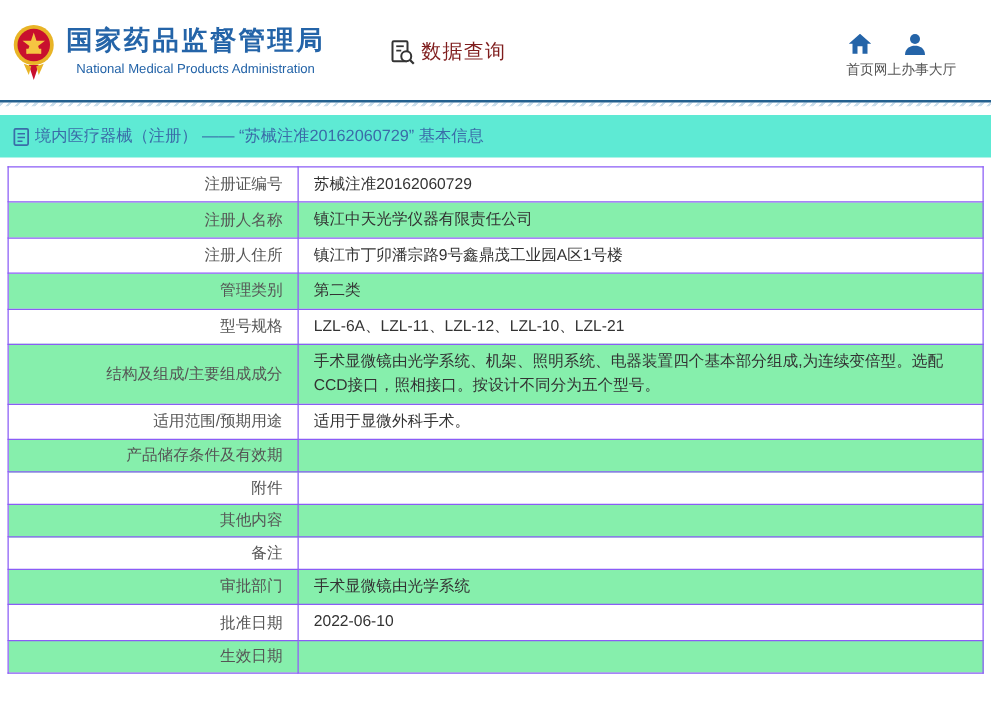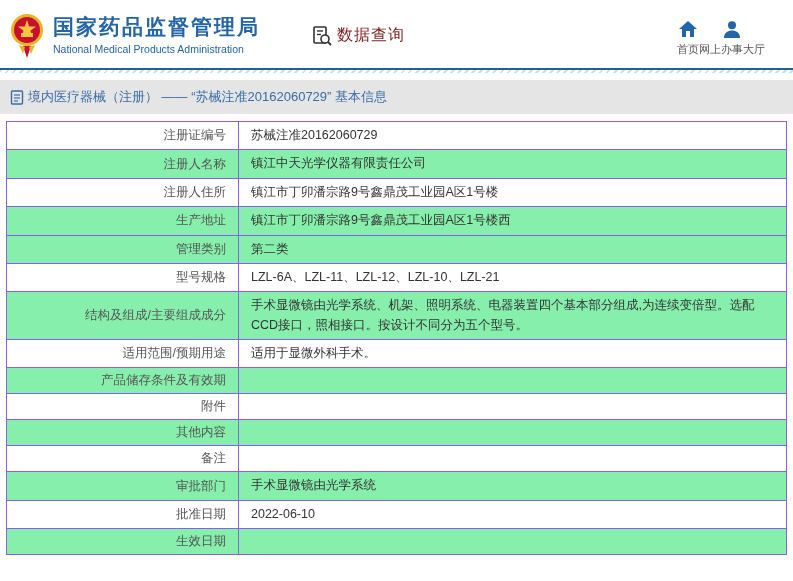--- a/index.html
+++ b/index.html
@@ -1,39 +1,39 @@
 <!DOCTYPE html>
 <html><head>
 <meta charset="utf-8">
 <style>
   * { margin: 0; padding: 0; box-sizing: border-box; }
   html, body { width: 793px; height: 581px; background: #fff; overflow: hidden; }
   body { font-family: "Liberation Sans", "DejaVu Sans", sans-serif; }
 
   
-  .header { display: flex; align-items: center; padding: 9px 14px 8px 10px; height: 68px; }
+  .header { display: flex; align-items: center; padding: 9px 14px 8px 10px; height: 80px; text-align: center; }
   .logo-block { display: flex; align-items: center; }
   .emblem { width: 34px; height: 46px; margin-right: 9px; flex: 0 0 auto; }
   .org-names { display: flex; flex-direction: column; }
   .org-name { color: #2464a8; font-size: 21px; font-weight: bold; letter-spacing: 2px; line-height: 1.25; }
   .org-name-en { color: #2464a8; font-size: 10.5px; margin-top: 2px; }
   .query-title { display: flex; align-items: center; margin-left: 52px; margin-top: 2px; }
   .query-title svg { margin-right: 5px; }
   .query-title-text { color: #7f1d1d; font-size: 16px; letter-spacing: 1px; }
   .header-nav { margin-left: auto; display: flex; padding-right: 14px; margin-top: 8px; }
   .nav-item { display: flex; flex-direction: column; align-items: center; cursor: pointer; }
   .nav-item .nav-icon { height: 18px; display: flex; align-items: center; }
   .nav-item .nav-label { font-size: 11px; color: #555; margin-top: 4px; white-space: nowrap; }
 
   
   .header-divider { border-top: 2px solid #25618f; height: 5px;
     background: repeating-linear-gradient(135deg, #ccdfec 0 2px, #ffffff 2px 5px); }
 
   
-  .crumb-bar { margin-top: 7px; background: #e5e5e5; padding: 8px 10px; display: flex; align-items: center; }
+  .crumb-bar { margin-top: 7px; background: #5eead4; padding: 8px 10px; display: flex; align-items: center; }
   .crumb-bar svg { margin-right: 4px; flex: 0 0 auto; }
   .crumb-text { color: #3a6ca8; font-size: 13px; }
 
   
   .info-table { margin: 7px 6px 0 6px; width: 781px; border-collapse: collapse; table-layout: fixed; }
   .info-table td { border: 1px solid #8b5cf6; font-size: 12.5px; vertical-align: middle; }
   .info-table td.cell-label { width: 232px; text-align: right; padding: 4px 12px 4px 6px; color: #555; }
   .info-table td.cell-value { padding: 4px 10px 4px 12px; color: #333; line-height: 1.55; }
   .info-table tr.alt { background: #86efac; }
 </style>
@@ -109,24 +109,20 @@
       </tr>
       <tr class="alt">
         <td class="cell-label">注册人名称</td>
         <td class="cell-value">镇江中天光学仪器有限责任公司</td>
       </tr>
       <tr>
         <td class="cell-label">注册人住所</td>
         <td class="cell-value">镇江市丁卯潘宗路9号鑫鼎茂工业园A区1号楼</td>
       </tr>
       <tr class="alt">
-        <td class="cell-label">生产地址</td>
-        <td class="cell-value">镇江市丁卯潘宗路9号鑫鼎茂工业园A区1号楼西</td>
-      </tr>
-      <tr class="alt">
         <td class="cell-label">管理类别</td>
         <td class="cell-value">第二类</td>
       </tr>
       <tr>
         <td class="cell-label">型号规格</td>
         <td class="cell-value">LZL-6A、LZL-11、LZL-12、LZL-10、LZL-21</td>
       </tr>
       <tr class="alt">
         <td class="cell-label">结构及组成/主要组成成分</td>
         <td class="cell-value">手术显微镜由光学系统、机架、照明系统、电器装置四个基本部分组成,为连续变倍型。选配CCD接口，照相接口。按设计不同分为五个型号。</td>

